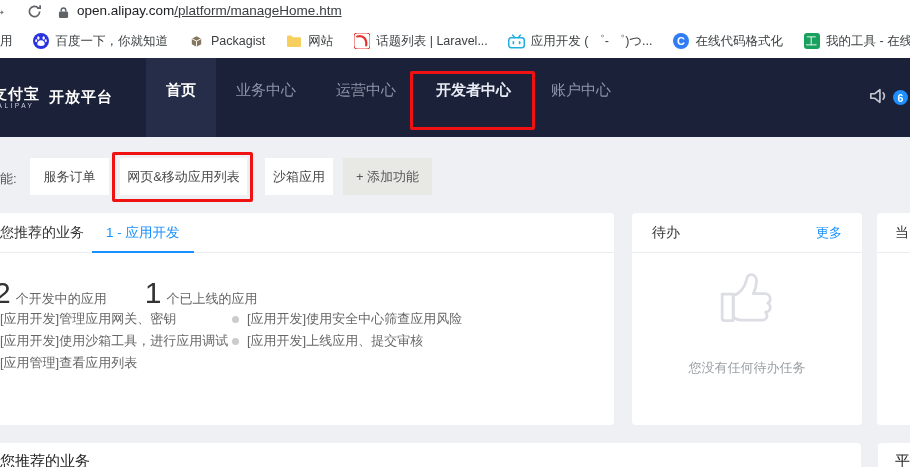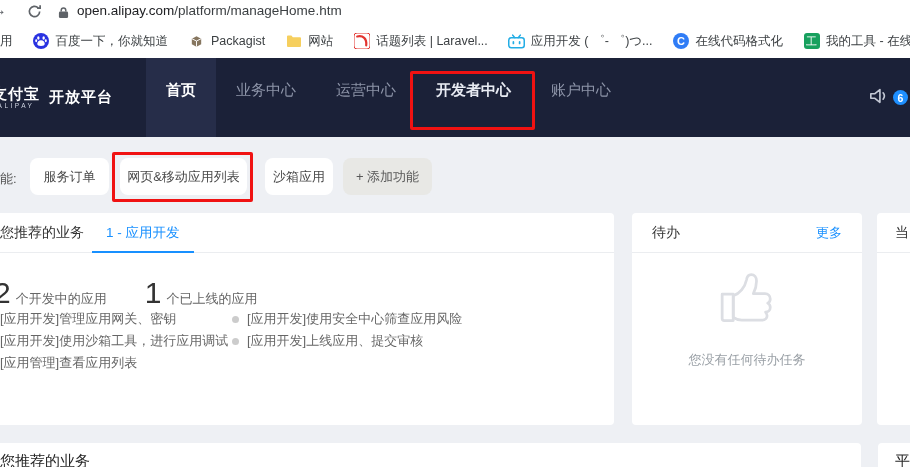--- a/index.html
+++ b/index.html
@@ -7,21 +7,21 @@
   body { font-family:"Liberation Sans","DejaVu Sans",sans-serif; }
   .screen { position:relative; width:910px; height:467px; overflow:hidden; background:#eef0f4; }
 
   
   .chrome { position:absolute; top:0; left:0; width:100%; height:58px; background:#fff; }
   .nav-arrow-partial { position:absolute; left:-9px; top:1px; color:#5f6368; font-size:16px; }
   .reload { position:absolute; left:27px; top:4px; cursor:pointer; }
   .lock { position:absolute; left:58px; top:5px; }
   .url-text { position:absolute; left:77px; top:3px; font-size:13.5px; white-space:nowrap; cursor:text; }
   .url-host { color:#202124; }
-  .url-path { color:#3c4043; }
+  .url-path { color:#3c4043;text-decoration:underline; }
 
   .bookmarks { position:absolute; top:27px; left:0; right:0; height:28px; display:flex; align-items:center; gap:20px; font-size:12.5px; color:#3c4043; white-space:nowrap; overflow:hidden; }
   .bm { display:flex; align-items:center; gap:6px; cursor:pointer; }
   .bm-ico { width:17px; height:17px; display:flex; align-items:center; justify-content:center; flex:0 0 auto; }
   .glyph-c { width:16px; height:16px; border-radius:50%; background:#2f7cf6; color:#fff; font-size:11px; font-weight:bold; display:flex; align-items:center; justify-content:center; }
   .glyph-tool { width:16px; height:16px; border-radius:3px; background:#17a05e; color:#fff; font-size:11px; display:flex; align-items:center; justify-content:center; }
 
   
   .navbar { position:absolute; top:58px; left:0; width:100%; height:79px; background:#1b2138; display:flex; align-items:center; }
   .logo { margin-left:-8px; color:#fff; text-align:center; line-height:1; flex:0 0 auto; }
@@ -30,21 +30,21 @@
   .brand { color:#fff; font-size:15px; font-weight:bold; margin-left:9px; letter-spacing:1px; }
   .menu { display:flex; height:100%; margin-left:33px; }
   .nav-item { padding:0 20px; line-height:63px; font-size:15px; color:#8e95a9; cursor:pointer; }
   .nav-item.active { background:#262d49; color:#fff; font-weight:bold; }
   .nav-item.bright { color:#e8ebf3; font-weight:bold; }
   .nav-right { margin-left:auto; margin-right:2px; display:flex; align-items:center; }
   .badge { width:15px; height:15px; border-radius:50%; background:#1e8fff; color:#fff; font-size:10.5px; font-weight:bold; display:flex; align-items:center; justify-content:center; margin-left:3px; }
 
   
   .qb-label { position:absolute; left:0; top:170px; font-size:13px; color:#555; }
-  .btn { position:absolute; top:158px; height:37px; background:#fff; border:none; border-radius:8px; font-size:13px; color:#4a4a4a; display:flex; align-items:center; justify-content:center; cursor:pointer; font-family:inherit; }
+  .btn { position:absolute; top:158px; height:37px; background:#fff; border:none; border-radius:0; font-size:13px; color:#4a4a4a; display:flex; align-items:center; justify-content:center; cursor:pointer; font-family:inherit; }
   .btn-orders  { left:30px;  width:79px; }
   .btn-applist { left:120px; width:127px; }
   .btn-sandbox { left:265px; width:68px; }
   .btn-add     { left:343px; width:89px; background:#e8e8e5; color:#595959; }
 
   
   .panel { position:absolute; background:#fff; border-radius:4px; }
   .panel-header { height:40px; border-bottom:1px solid #ebedf0; display:flex; align-items:center; }
 
   .main-panel { left:-20px; top:213px; width:634px; height:212px; }
@@ -60,21 +60,21 @@
   .checklist { display:flex; margin-top:2px; font-size:13px; color:#666; }
   .cl-col { display:flex; flex-direction:column; gap:9px; }
   .cl-left { width:232px; }
   .cl-item { line-height:13px; white-space:nowrap; }
   .cl-item.dotted::before { content:""; display:inline-block; width:7px; height:7px; border-radius:50%; background:#ccc; margin-right:8px; }
 
   .todo-panel { left:632px; top:213px; width:230px; height:212px; }
   .todo-panel .panel-header { padding:0 20px; justify-content:space-between; }
   .tp-title { font-size:14px; color:#333; }
   .tp-more { font-size:13px; color:#1890ff; cursor:pointer; }
-  .tp-body { display:flex; flex-direction:column; align-items:center; }
+  .tp-body { display:flex; flex-direction:column; align-items:center;gap:8px; }
   .thumb { margin-top:9px; }
   .tp-empty { margin-top:9px; font-size:13px; color:#9aa0a6; }
 
   .side-panel { left:877px; top:213px; width:60px; height:212px; }
   .side-panel .panel-header { padding-left:18px; }
   .sp-title { font-size:14px; color:#333; }
 
   .bottom-panel { left:-20px; top:443px; width:881px; height:60px; padding:9px 0 0 20px; font-size:15px; color:#262626; }
   .bottom-side-panel { left:878px; top:443px; width:60px; height:60px; padding:9px 0 0 17px; font-size:15px; color:#262626; }
 

